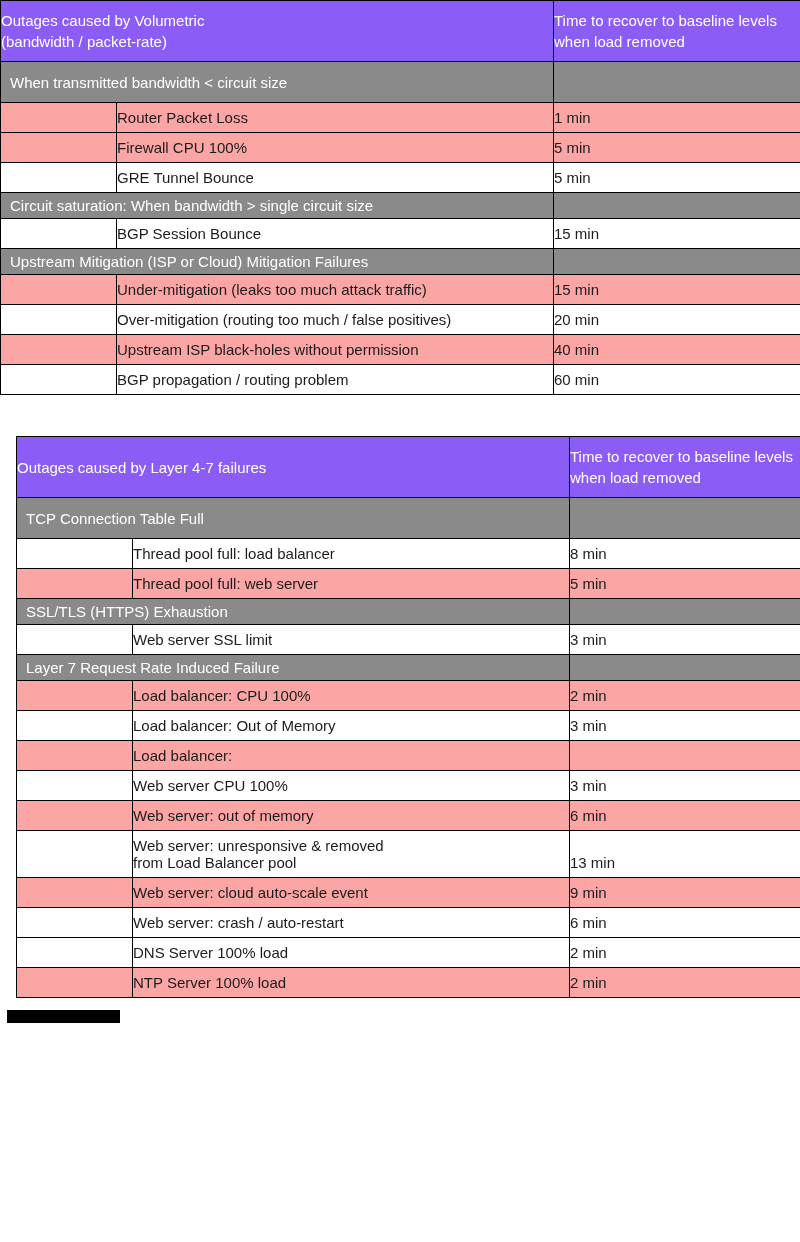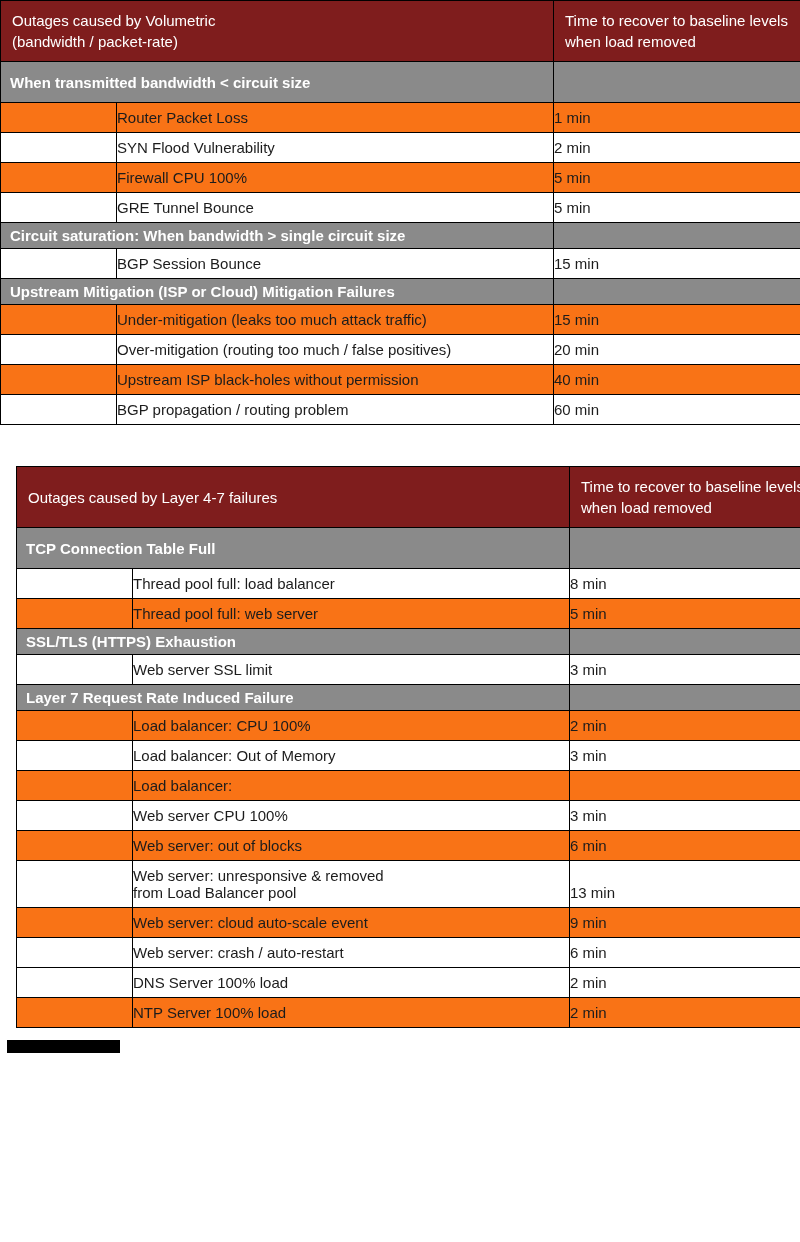--- a/index.html
+++ b/index.html
@@ -21,43 +21,42 @@
 
   table.outage td {
     border: 1px solid #000000;
     padding: 0;
     font-size: 15px;
     overflow: hidden;
   }
 
   
   tr.header td {
-    background: #7f1d1d;
+    background: #8b5cf6;
     color: #ffffff;
     height: 61px;
     vertical-align: middle;
     line-height: 21px;
-    padding-left: 11px;
   }
   td.head-left  { padding-left: 9px;  }
   td.head-right { padding-left: 14px; padding-right: 10px; }
 
   
   tr.section td {
     background: #8a8a8a;
     color: #ffffff;
     height: 26px;
     vertical-align: middle;
   }
   tr.section.first td { height: 41px; }
-  tr.section td.sec-label { padding-left: 9px; font-weight: bold; }
+  tr.section td.sec-label { padding-left: 9px; }
 
   
   tr.item td { background: #ffffff; height: 30px; vertical-align: middle; }
-  tr.item.shaded td { background: #f97316; }
+  tr.item.shaded td { background: #fca5a5; }
   tr.item.tall td { height: 47px; }
   td.c2 { padding-left: 16px; white-space: pre-line; line-height: 17px; }
   td.c3 { padding-left: 13px; }
   tr.item.tall td.c3 { vertical-align: bottom; padding-bottom: 6px; }
 
   .redacted-bar {
     width: 113px; height: 13px;
     background: #000000;
     margin: 12px 0 0 7px;
   }
@@ -83,25 +82,20 @@
           </tr>
           <tr class="section first">
             <td class="sec-label" colspan="2">When transmitted bandwidth &lt; circuit size</td>
             <td class="sec-spacer"></td>
           </tr>
           <tr class="item shaded">
             <td class="c1"></td>
             <td class="c2">Router Packet Loss</td>
             <td class="c3">1 min</td>
           </tr>
-          <tr class="item">
-            <td class="c1"></td>
-            <td class="c2">SYN Flood Vulnerability</td>
-            <td class="c3">2 min</td>
-          </tr>
           <tr class="item shaded">
             <td class="c1"></td>
             <td class="c2">Firewall CPU 100%</td>
             <td class="c3">5 min</td>
           </tr>
           <tr class="item">
             <td class="c1"></td>
             <td class="c2">GRE Tunnel Bounce</td>
             <td class="c3">5 min</td>
           </tr>
@@ -195,21 +189,21 @@
             <td class="c2">Load balancer:</td>
             <td class="c3"></td>
           </tr>
           <tr class="item">
             <td class="c1"></td>
             <td class="c2">Web server CPU 100%</td>
             <td class="c3">3 min</td>
           </tr>
           <tr class="item shaded">
             <td class="c1"></td>
-            <td class="c2">Web server: out of blocks</td>
+            <td class="c2">Web server: out of memory</td>
             <td class="c3">6 min</td>
           </tr>
           <tr class="item tall">
             <td class="c1"></td>
             <td class="c2">Web server: unresponsive &amp; removed
 from Load Balancer pool</td>
             <td class="c3">13 min</td>
           </tr>
           <tr class="item shaded">
             <td class="c1"></td>

